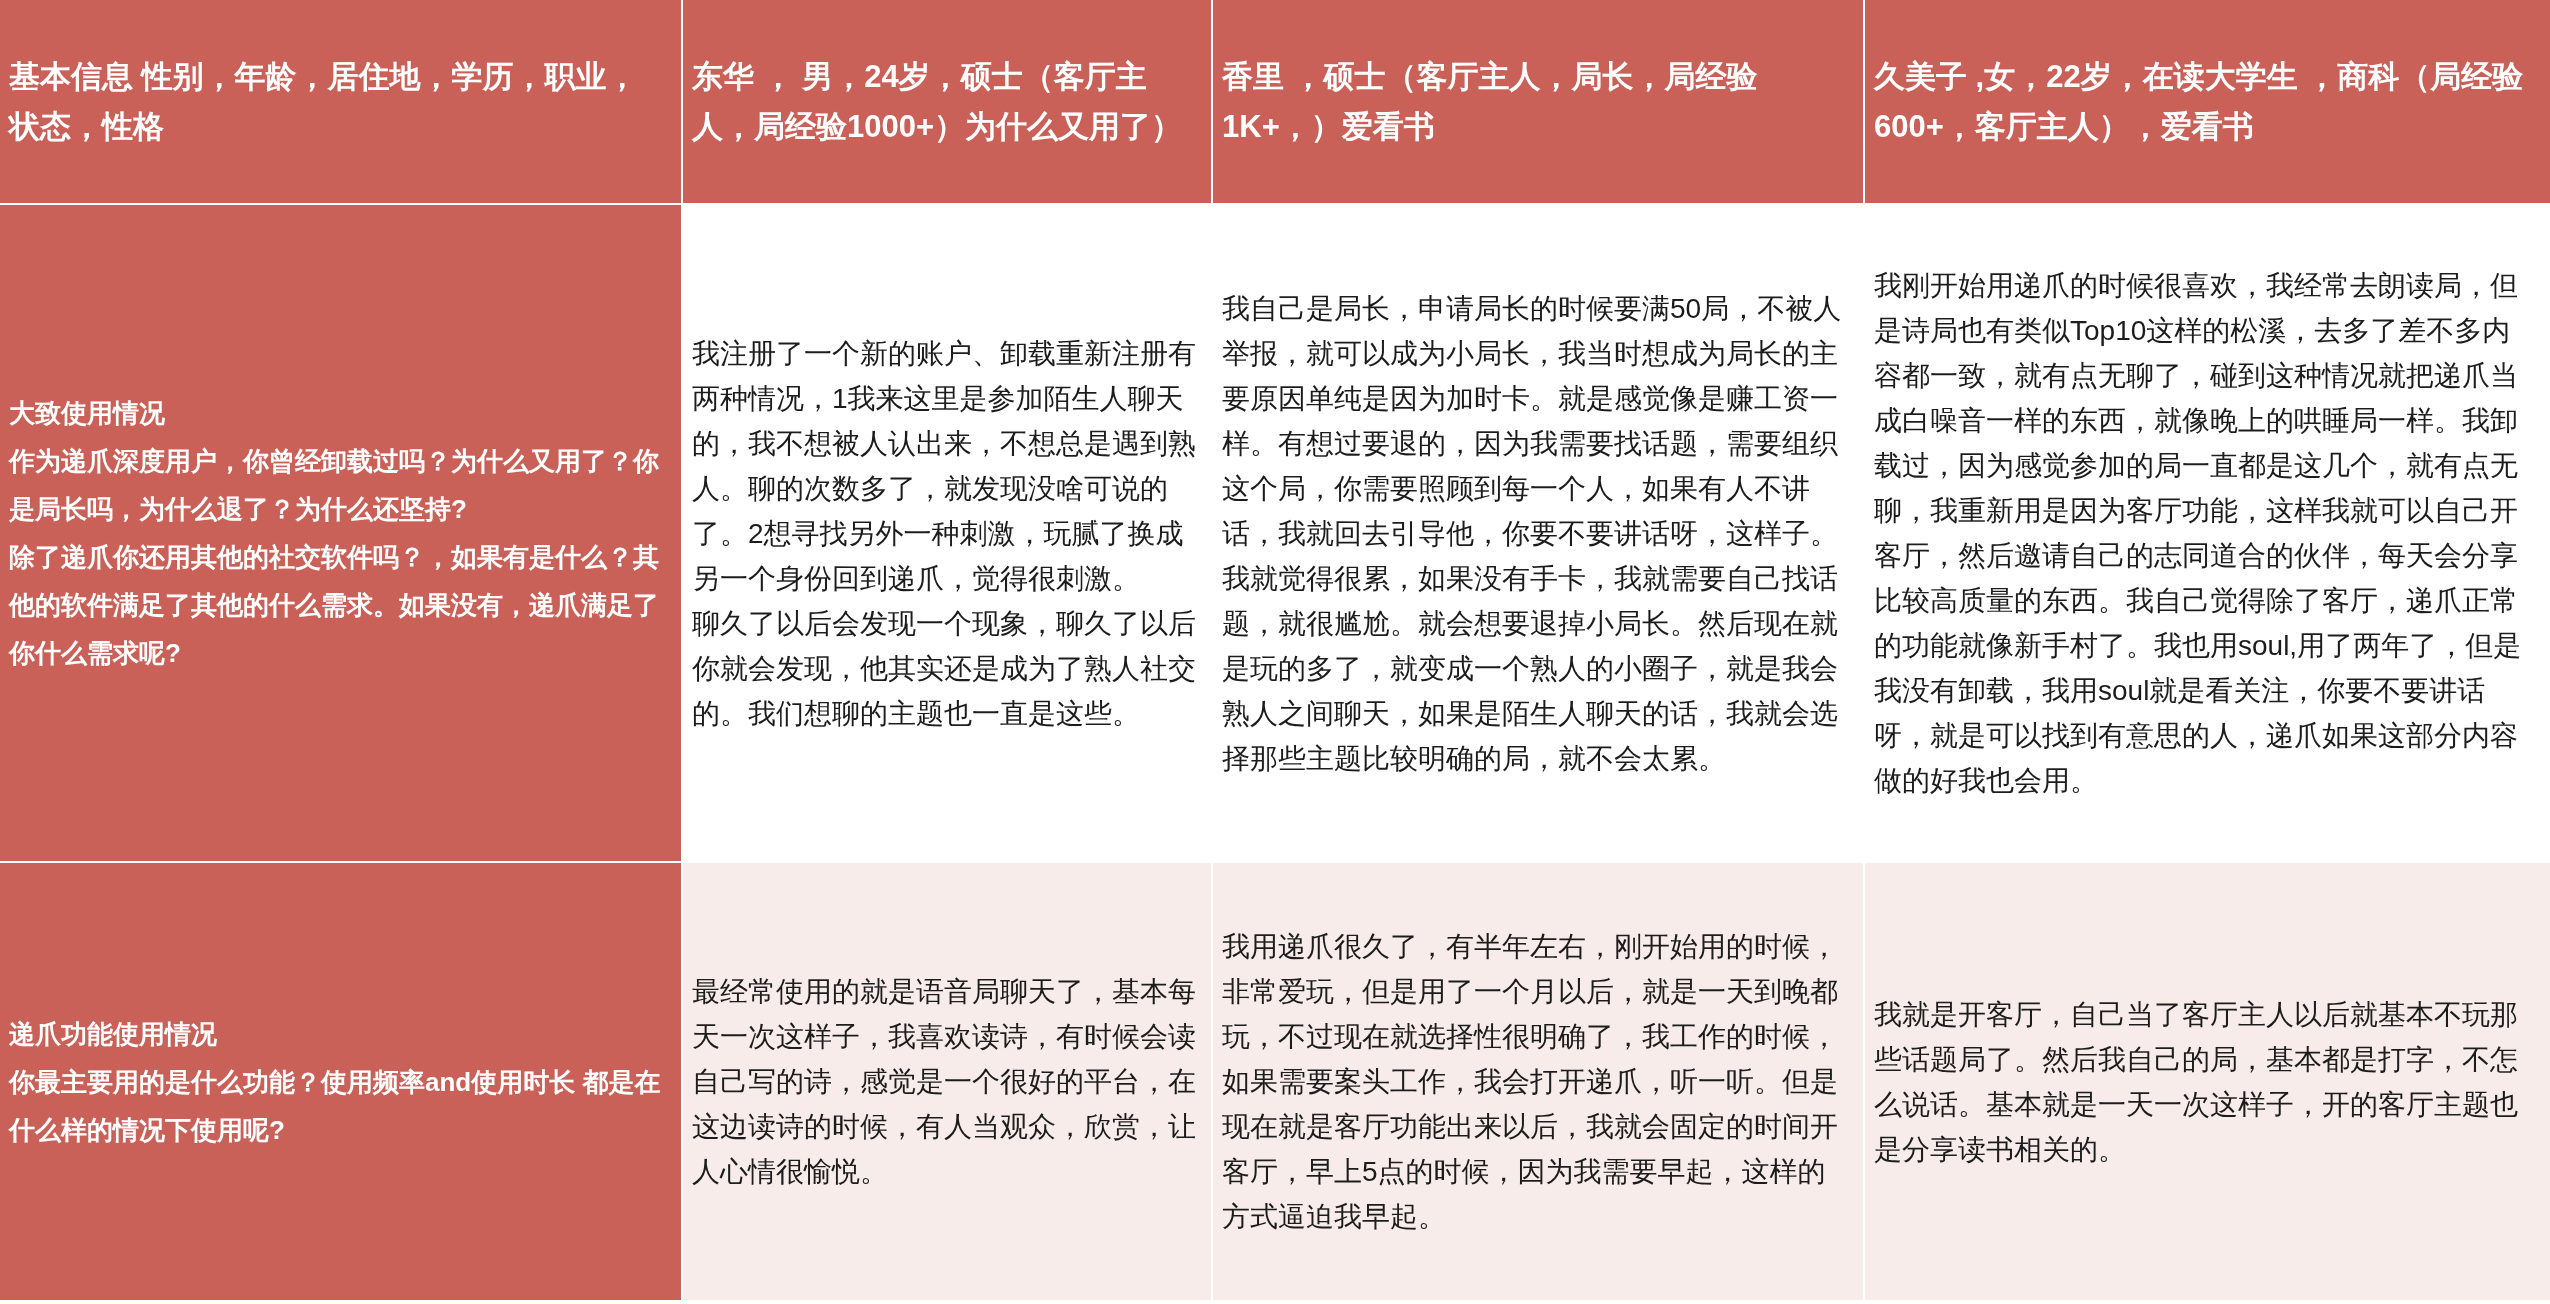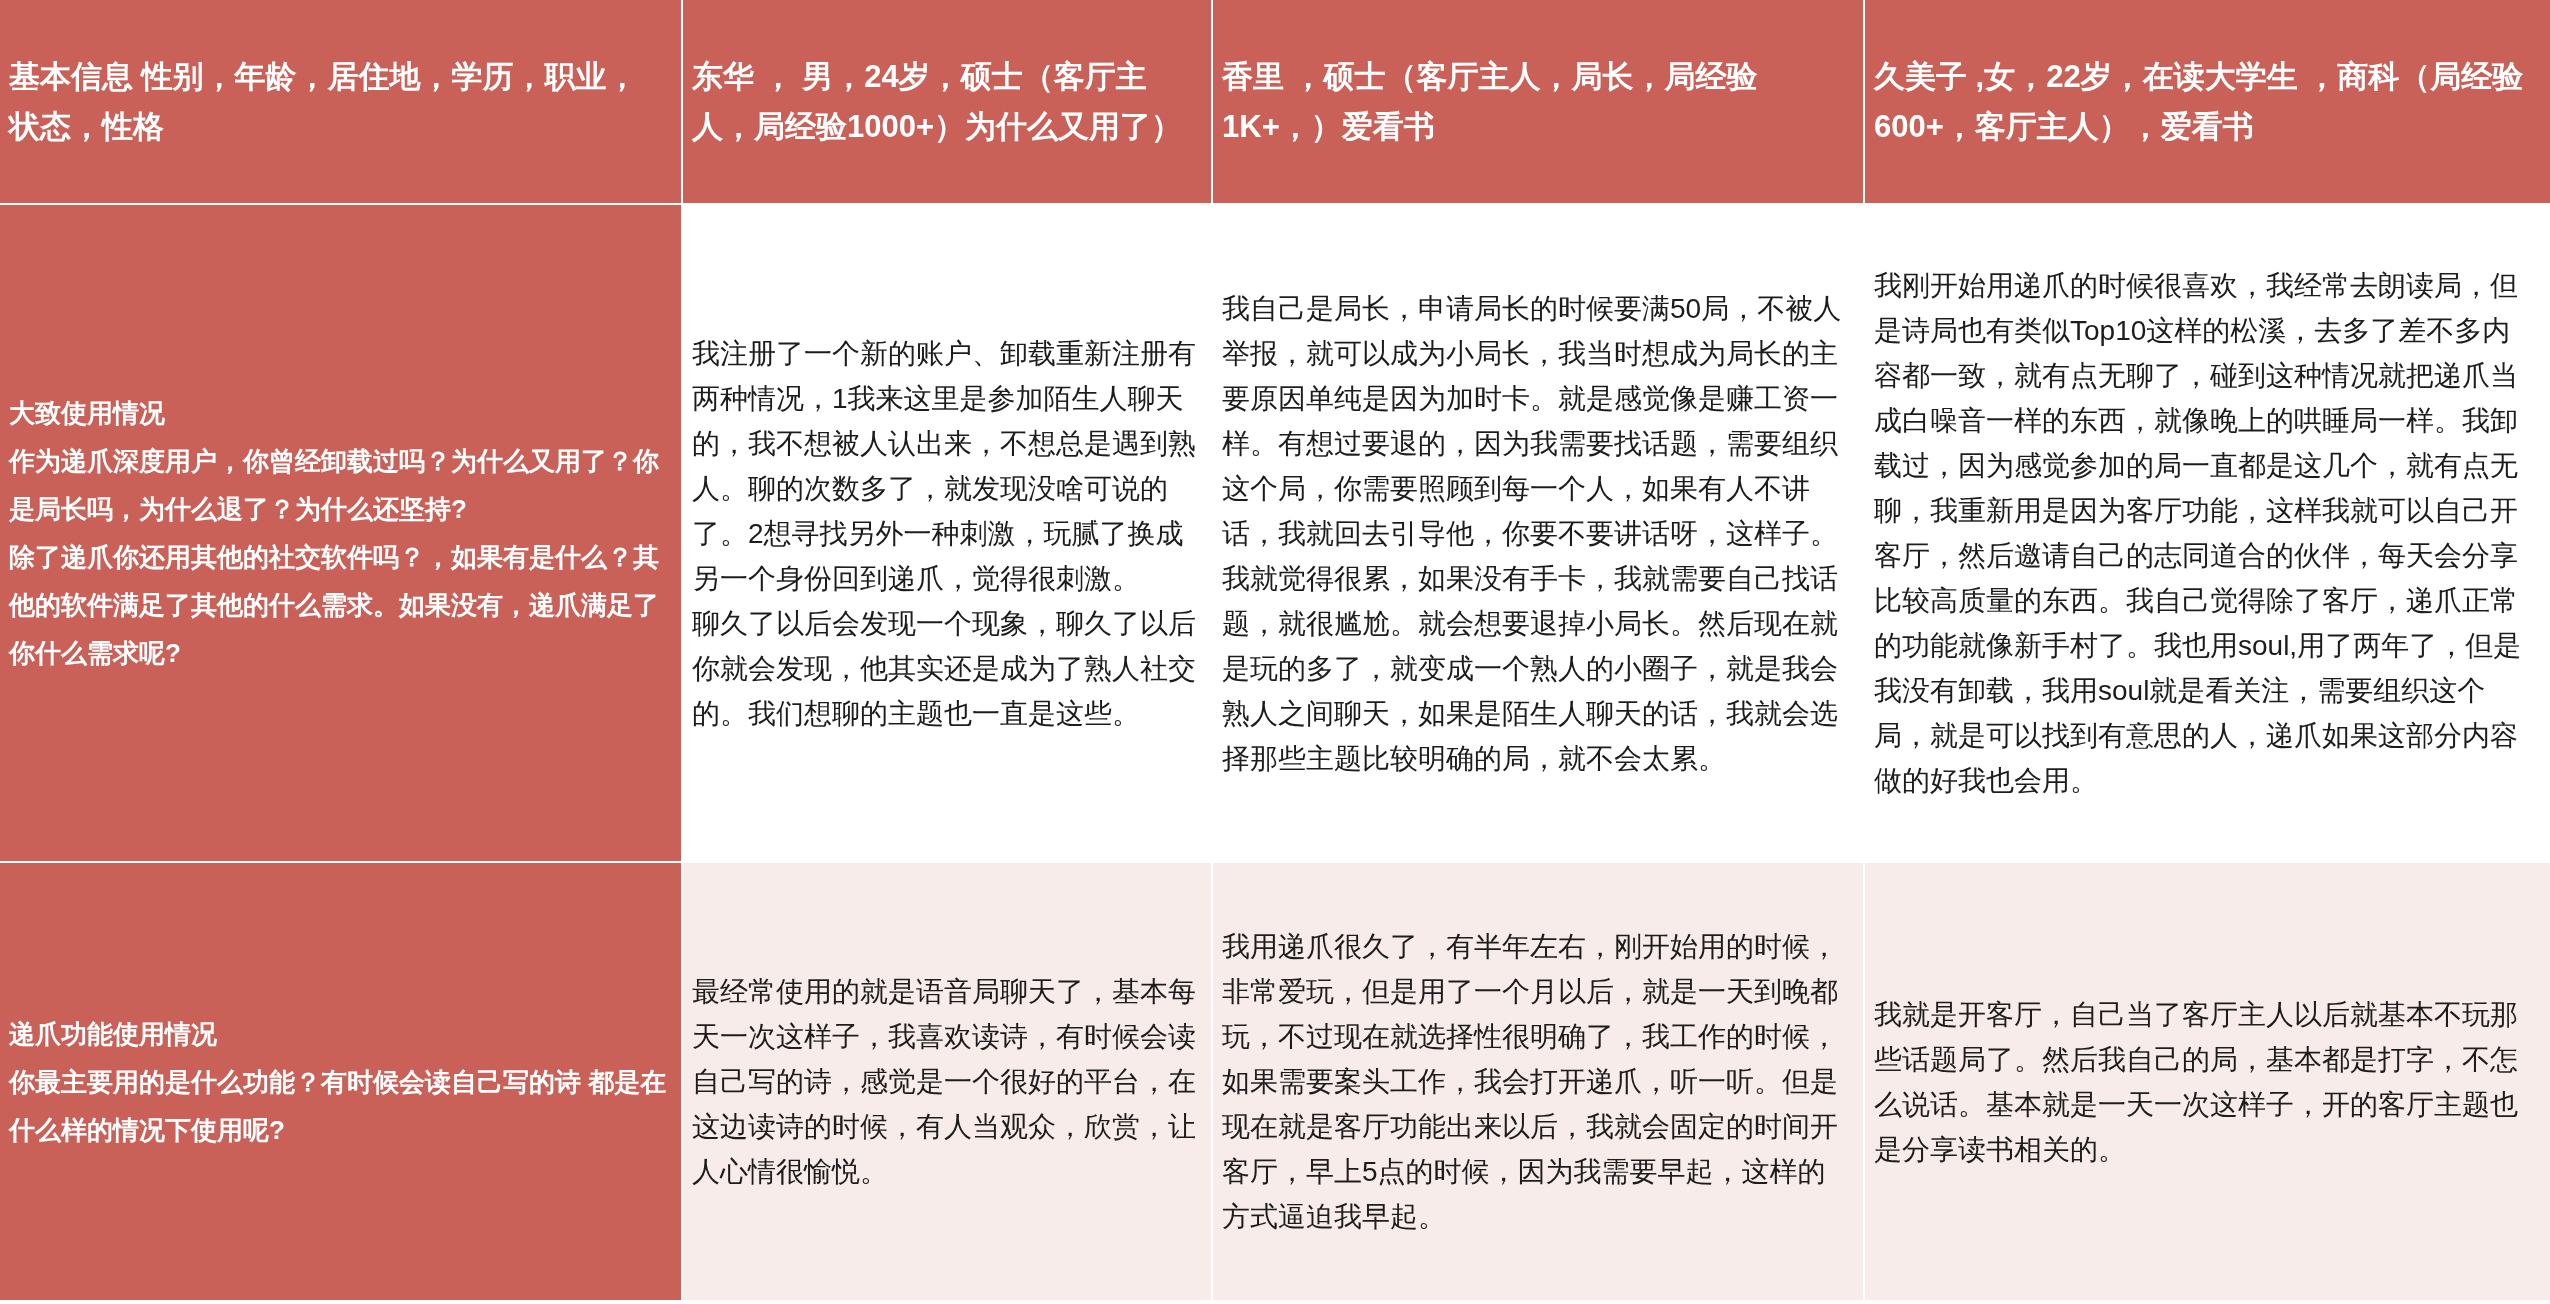--- a/index.html
+++ b/index.html
@@ -61,26 +61,26 @@
 除了递爪你还用其他的社交软件吗？，如果有是什么？其他的软件满足了其他的什么需求。如果没有，递爪满足了你什么需求呢?</div>
   </div>
   <div class="cell white body">
     <div class="txt">我注册了一个新的账户、卸载重新注册有两种情况，1我来这里是参加陌生人聊天的，我不想被人认出来，不想总是遇到熟人。聊的次数多了，就发现没啥可说的了。2想寻找另外一种刺激，玩腻了换成另一个身份回到递爪，觉得很刺激。
 聊久了以后会发现一个现象，聊久了以后你就会发现，他其实还是成为了熟人社交的。我们想聊的主题也一直是这些。</div>
   </div>
   <div class="cell white body">
     <div class="txt">我自己是局长，申请局长的时候要满50局，不被人举报，就可以成为小局长，我当时想成为局长的主要原因单纯是因为加时卡。就是感觉像是赚工资一样。有想过要退的，因为我需要找话题，需要组织这个局，你需要照顾到每一个人，如果有人不讲话，我就回去引导他，你要不要讲话呀，这样子。我就觉得很累，如果没有手卡，我就需要自己找话题，就很尴尬。就会想要退掉小局长。然后现在就是玩的多了，就变成一个熟人的小圈子，就是我会熟人之间聊天，如果是陌生人聊天的话，我就会选择那些主题比较明确的局，就不会太累。</div>
   </div>
   <div class="cell white body">
-    <div class="txt">我刚开始用递爪的时候很喜欢，我经常去朗读局，但是诗局也有类似Top10这样的松溪，去多了差不多内容都一致，就有点无聊了，碰到这种情况就把递爪当成白噪音一样的东西，就像晚上的哄睡局一样。我卸载过，因为感觉参加的局一直都是这几个，就有点无聊，我重新用是因为客厅功能，这样我就可以自己开客厅，然后邀请自己的志同道合的伙伴，每天会分享比较高质量的东西。我自己觉得除了客厅，递爪正常的功能就像新手村了。我也用soul,用了两年了，但是我没有卸载，我用soul就是看关注，需要组织这个局，就是可以找到有意思的人，递爪如果这部分内容做的好我也会用。</div>
+    <div class="txt">我刚开始用递爪的时候很喜欢，我经常去朗读局，但是诗局也有类似Top10这样的松溪，去多了差不多内容都一致，就有点无聊了，碰到这种情况就把递爪当成白噪音一样的东西，就像晚上的哄睡局一样。我卸载过，因为感觉参加的局一直都是这几个，就有点无聊，我重新用是因为客厅功能，这样我就可以自己开客厅，然后邀请自己的志同道合的伙伴，每天会分享比较高质量的东西。我自己觉得除了客厅，递爪正常的功能就像新手村了。我也用soul,用了两年了，但是我没有卸载，我用soul就是看关注，你要不要讲话呀，就是可以找到有意思的人，递爪如果这部分内容做的好我也会用。</div>
   </div>
 
   <div class="cell red label">
     <div class="txt">递爪功能使用情况
-你最主要用的是什么功能？有时候会读自己写的诗 都是在什么样的情况下使用呢?</div>
+你最主要用的是什么功能？使用频率and使用时长 都是在什么样的情况下使用呢?</div>
   </div>
   <div class="cell pink body">
     <div class="txt">最经常使用的就是语音局聊天了，基本每天一次这样子，我喜欢读诗，有时候会读自己写的诗，感觉是一个很好的平台，在这边读诗的时候，有人当观众，欣赏，让人心情很愉悦。</div>
   </div>
   <div class="cell pink body">
     <div class="txt">我用递爪很久了，有半年左右，刚开始用的时候，非常爱玩，但是用了一个月以后，就是一天到晚都玩，不过现在就选择性很明确了，我工作的时候，如果需要案头工作，我会打开递爪，听一听。但是现在就是客厅功能出来以后，我就会固定的时间开客厅，早上5点的时候，因为我需要早起，这样的方式逼迫我早起。</div>
   </div>
   <div class="cell pink body">
     <div class="txt">我就是开客厅，自己当了客厅主人以后就基本不玩那些话题局了。然后我自己的局，基本都是打字，不怎么说话。基本就是一天一次这样子，开的客厅主题也是分享读书相关的。</div>
   </div>

